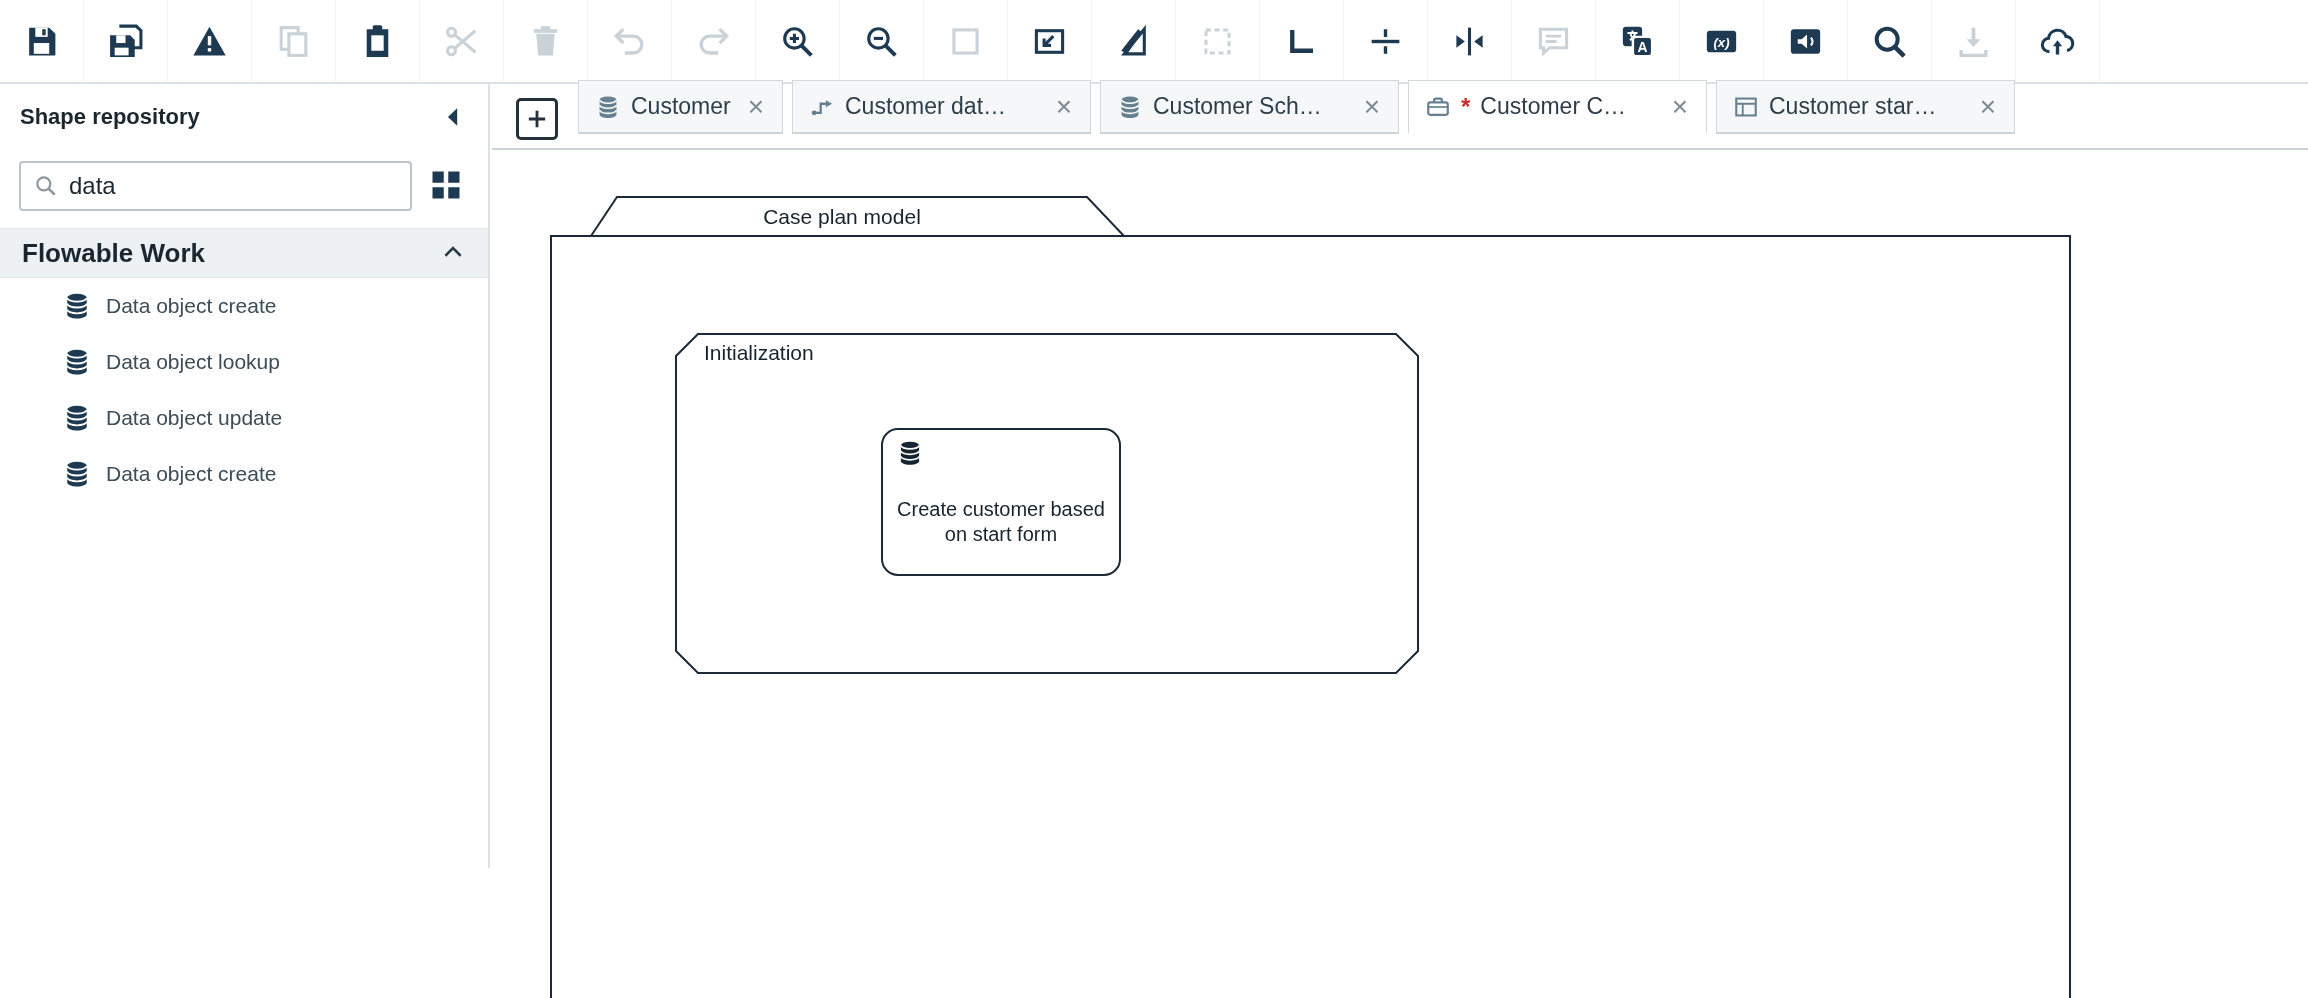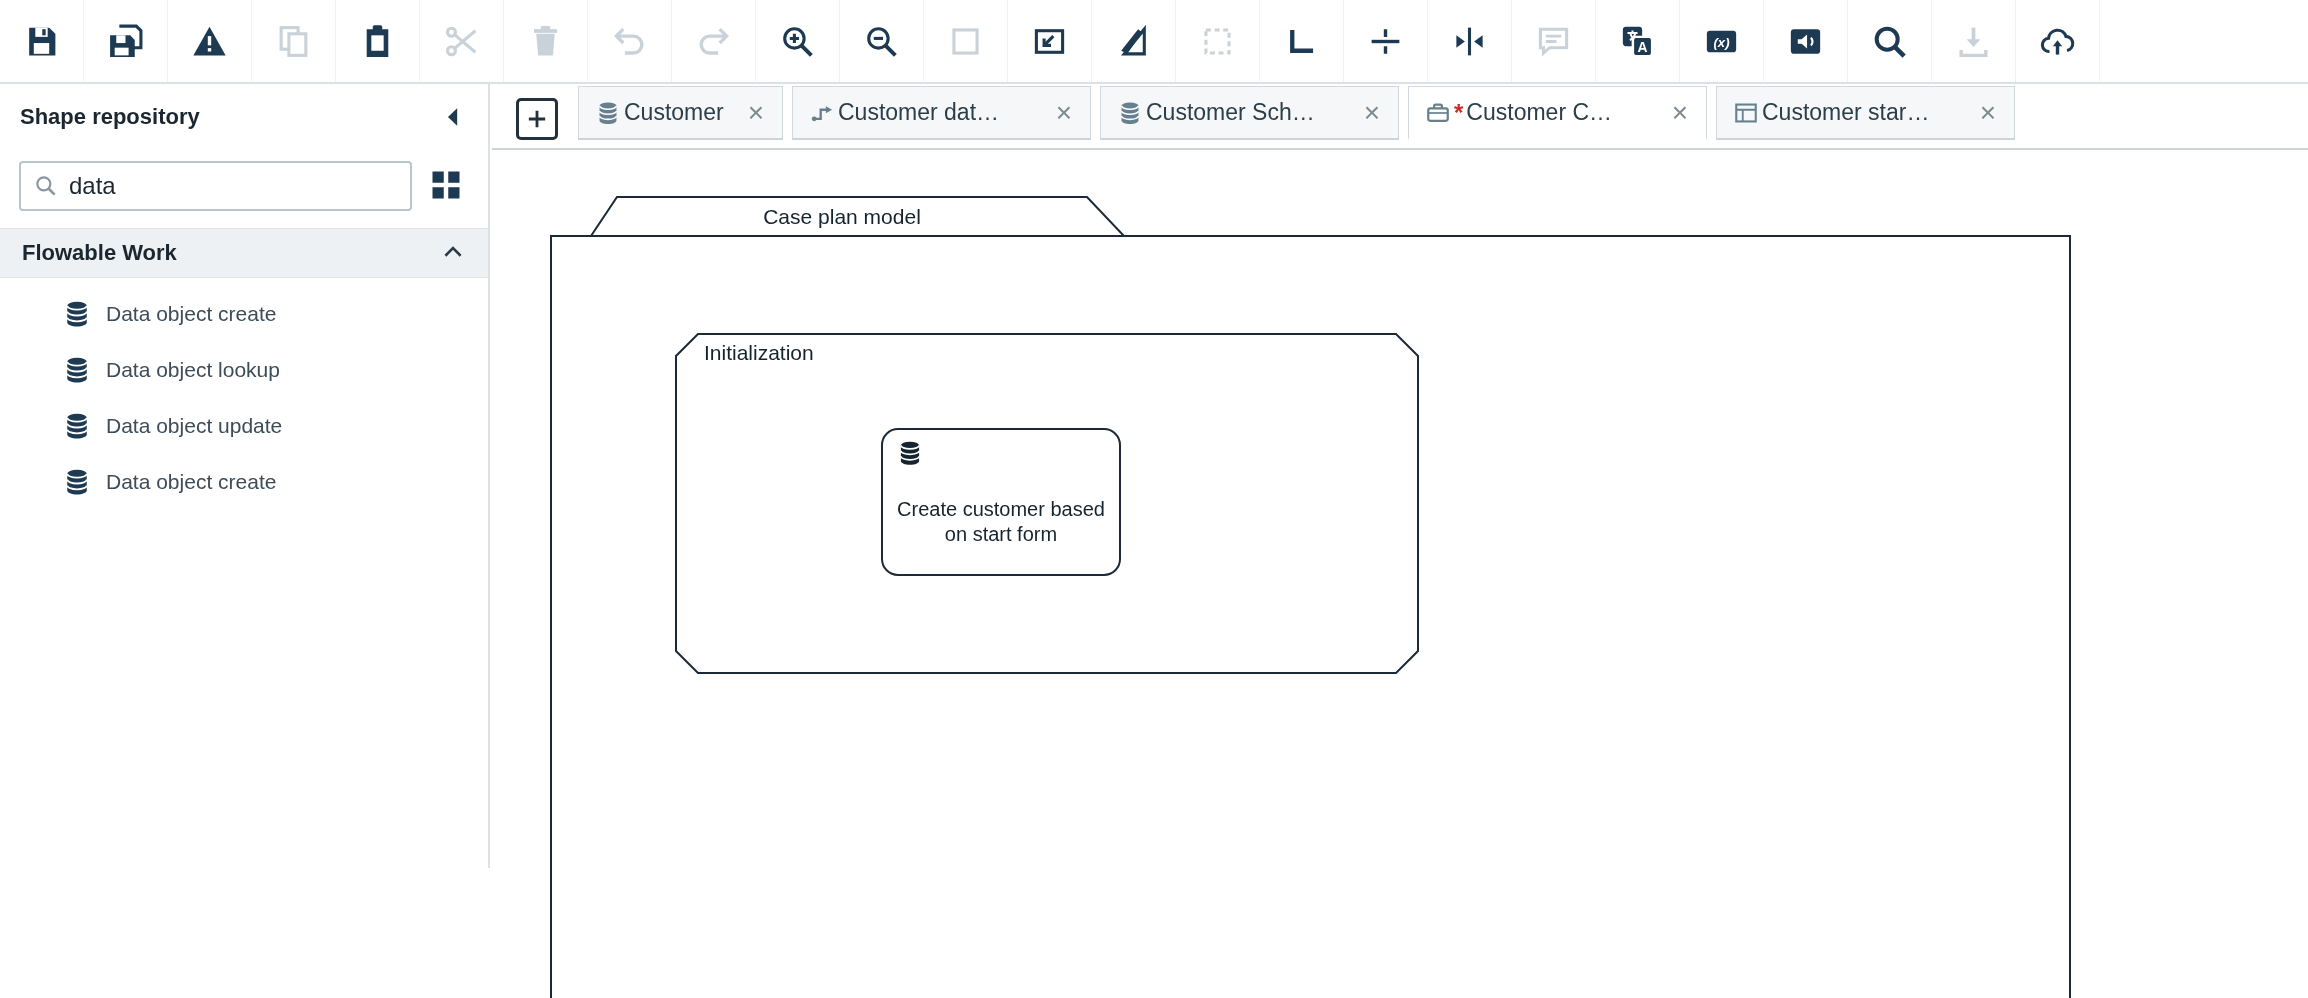--- a/index.html
+++ b/index.html
@@ -26,39 +26,39 @@
   .search-box { flex:0 0 393px; height:50px; border:2px solid #b9c4cb; border-radius:4px;
                 display:flex; align-items:center; padding:8px 12px; gap:10px; background:#fff; }
   .search-box svg { width:26px; height:26px; color:#8b969e; flex:0 0 auto; }
   .search-input { border:none; outline:none; width:100%; font-size:24px; color:#1a2630;
                   font-family:"Liberation Sans", sans-serif; background:transparent; }
   .grid-btn { width:38px; height:38px; color:#1e3a52; cursor:pointer; }
   .grid-btn svg { width:36px; height:36px; }
   .section-header { height:50px; background:#eef1f3; border-top:1px solid #e0e5e8;
                     border-bottom:1px solid #e0e5e8; display:flex; align-items:center;
                     justify-content:space-between; padding:0 22px; cursor:pointer; }
-  .section-label { font-size:22px; font-weight:bold; color:#1b2730; }
+  .section-label { font-size:26px; font-weight:bold; color:#1b2730; }
   .section-header svg { width:26px; height:26px; color:#2a3b48; }
-  .shape-list { padding-top:8px; }
+  .shape-list { }
   .shape-item { height:56px; display:flex; align-items:center; gap:14px; padding-left:62px;
                 font-size:21px; color:#3c4c58; cursor:pointer; }
   .shape-item .db { width:30px; height:30px; color:#1e3a52; flex:0 0 auto; }
   .db svg { width:100%; height:100%; display:block; }
 
   
   .main { position:absolute; top:84px; left:492px; width:1816px; height:914px; background:#fff; }
   .tabbar { position:relative; height:66px; }
   .tab-underline { position:absolute; left:0; right:0; bottom:0; height:2px; background:#ccd4d9; z-index:1; }
   .add-tab-btn { position:absolute; left:24px; bottom:10px; width:42px; height:42px;
                  border:3px solid #24303a; border-radius:5px; color:#24303a;
                  display:flex; align-items:center; justify-content:center; cursor:pointer; z-index:2; background:#fff; }
   .add-tab-btn svg { width:28px; height:28px; }
-  .tab { position:absolute; bottom:10px; height:54px; background:#f5f7f8;
+  .tab { position:absolute; bottom:16px; height:54px; background:#f5f7f8;
          border:1px solid #d2d9dd; border-bottom:2px solid #ccd4d9;
-         display:flex; align-items:center; padding:0 16px; gap:3px; cursor:pointer; z-index:2; }
+         display:flex; align-items:center; padding:0 16px; gap:10px; cursor:pointer; z-index:2; }
   .tab.active { background:#fff; border-bottom-color:#fff; }
   .tab-icon { width:26px; height:26px; color:#67808f; flex:0 0 auto; }
   .tab-icon svg { width:26px; height:26px; display:block; }
   .tab-label { flex:1; font-size:23px; color:#2c3e4a; white-space:nowrap; overflow:hidden; }
   .tab-dirty { color:#cf2b2b; font-size:24px; font-weight:bold; flex:0 0 auto; }
   .tab-close { flex:0 0 auto; font-size:28px; line-height:1; color:#7d8a92; cursor:pointer; padding:0 2px; }
 
   
   .canvas { position:absolute; top:66px; left:0; width:1816px; height:848px; background:#fff; overflow:hidden; }
   .canvas svg.shapes { position:absolute; top:0; left:0; }

